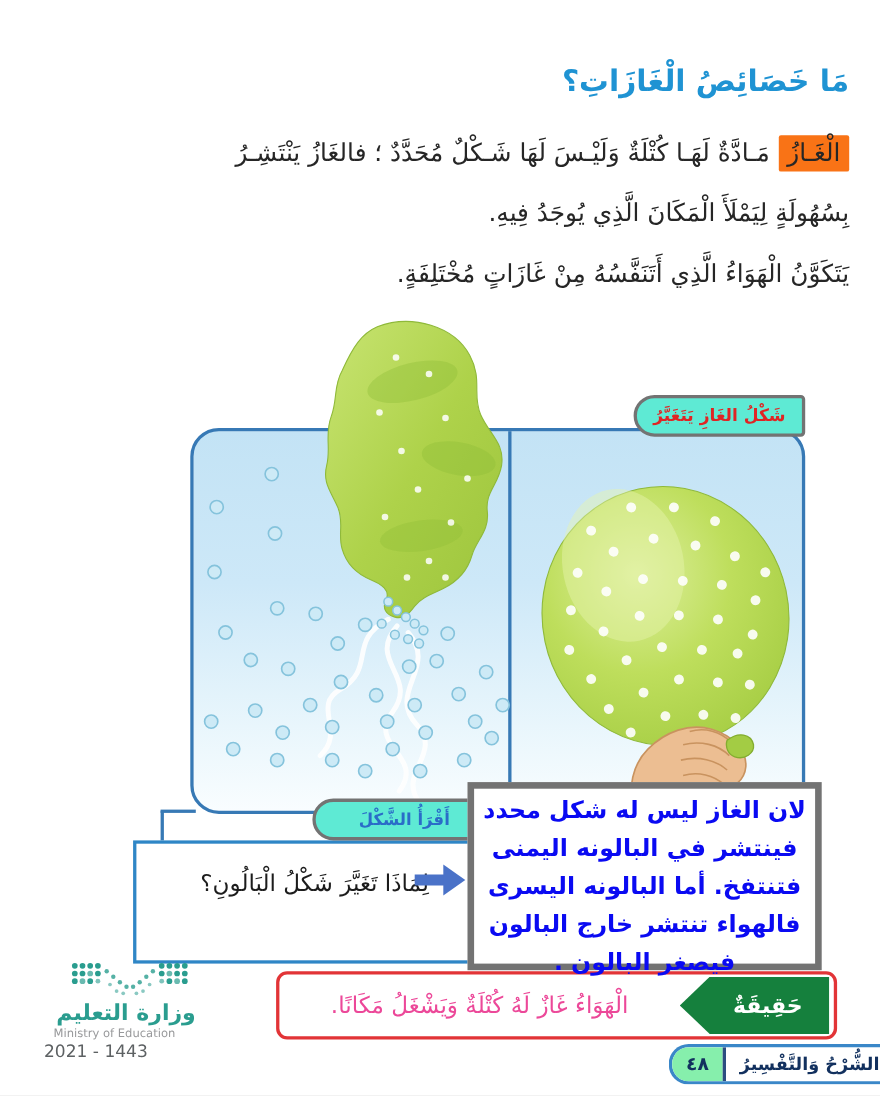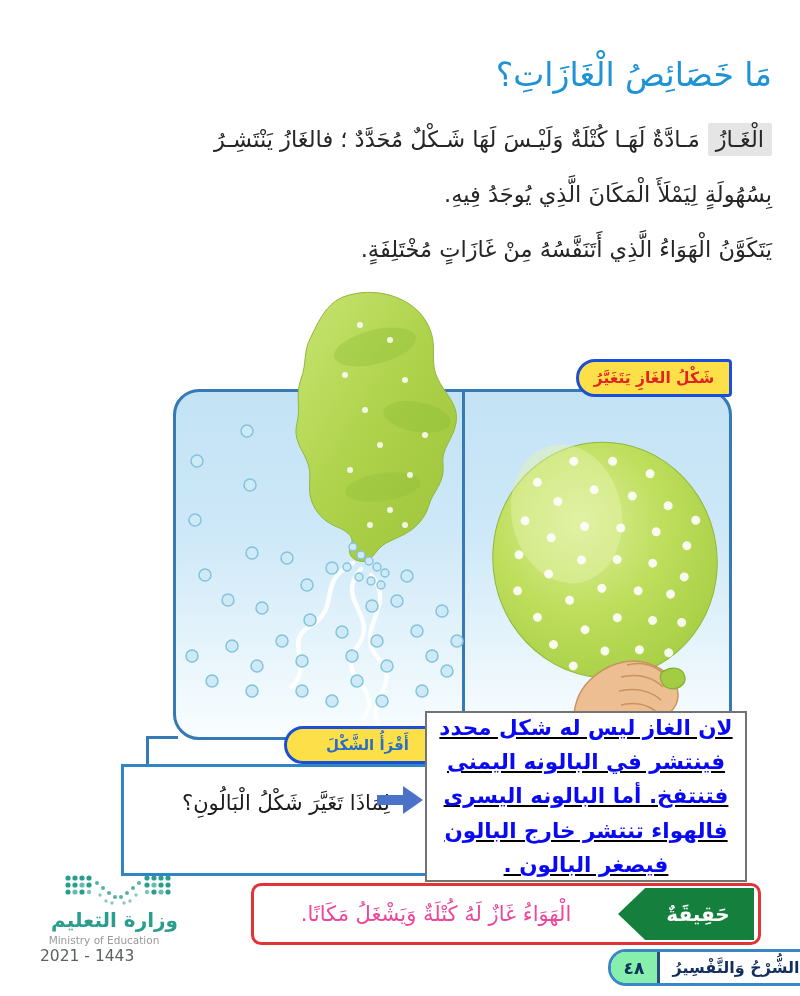--- a/index.html
+++ b/index.html
@@ -8,39 +8,39 @@
     position: relative; width: 800px; height: 996px;
     background: #ffffff; overflow: hidden;
     font-family: "DejaVu Sans", sans-serif;
     direction: rtl; margin: 0 auto;
   }
   .abs { position: absolute; }
 
   
   .title {
     top: 50px; right: 28px; width: 620px;
-    color: #1f93d3; font-size: 33px; font-weight: normal;
+    color: #1f93d3; font-size: 27px; font-weight: bold;
     text-align: right; line-height: 50px;
   }
   .para { top: 112px; right: 28px; width: 612px; color: #262626; }
   .para .pline { font-size: 22.5px; line-height: 55px; text-align: right; white-space: nowrap; }
-  .hl { background: #e5e5e5; padding: 3px 8px 4px; margin-inline-end: 8px; border-radius: 2px; }
+  .hl { background: #f97316; padding: 3px 8px 4px; margin-inline-end: 8px; border-radius: 2px; }
 
   
   .fig-box {
     left: 173px; top: 389px; width: 559px; height: 351px;
     border: 3px solid #3779b5; border-radius: 26px;
     background: linear-gradient(180deg,#c3e3f5 0%, #cde8f8 40%, #e9f6fc 78%, #f9fdff 100%);
     z-index: 1;
   }
   .fig-divider { left: 462px; top: 392px; width: 3px; height: 345px; background: #3779b5; z-index: 2; }
   .fig-svg { left: 175px; top: 285px; width: 557px; height: 455px; z-index: 3; pointer-events: none; }
 
   .badge {
-    height: 38px; background: #fde047; border: 3px solid #1d4ed8;
+    height: 38px; background: #5eead4; border: 3px solid #737373;
     border-radius: 19px 4px 4px 19px;
     display: flex; align-items: center; justify-content: center;
     font-weight: bold; z-index: 4;
   }
   .fig-badge { left: 576px; top: 359px; width: 156px; color: #e02424; font-size: 15.5px; }
   .q-badge   { left: 284px; top: 726px; width: 167px; color: #2a6cc8; font-size: 15px; z-index: 6; }
 
   .conn-v { left: 146px; top: 737px; width: 3px; height: 29px; background: #3779b5; z-index: 2; }
   .conn-h { left: 146px; top: 736px; width: 32px; height: 3px; background: #3779b5; z-index: 2; }
 
@@ -53,22 +53,22 @@
   .q-box .qline { font-size: 21px; line-height: 43px; }
 
   .arrow-shaft { left: 377px; top: 795px; width: 28px; height: 10px; background: #4a72c8; z-index: 6; }
   .arrow-head  { left: 403px; top: 786px; width: 0; height: 0; z-index: 6;
     border-top: 14px solid transparent; border-bottom: 14px solid transparent;
     border-right: none; border-left: 20px solid #4a72c8; }
 
   
   .ans-box {
     left: 425px; top: 711px; width: 322px; height: 171px;
-    background: #fff; border: 2px solid #737373; z-index: 6;
-    display: flex; align-items: center; justify-content: center; padding: 4px 6px; text-decoration: underline;
+    background: #fff; border: 6px solid #737373; z-index: 6;
+    display: flex; justify-content: center; padding: 4px 6px;
   }
   .ans-text {
     color: #0a0af2; font-weight: bold; font-size: 21.5px;
     line-height: 1.6; text-align: center;
   }
 
   
   .fact-box {
     left: 251px; top: 883px; width: 510px; height: 62px;
     background: #fff; border: 3px solid #e23437; border-radius: 10px; z-index: 5;

